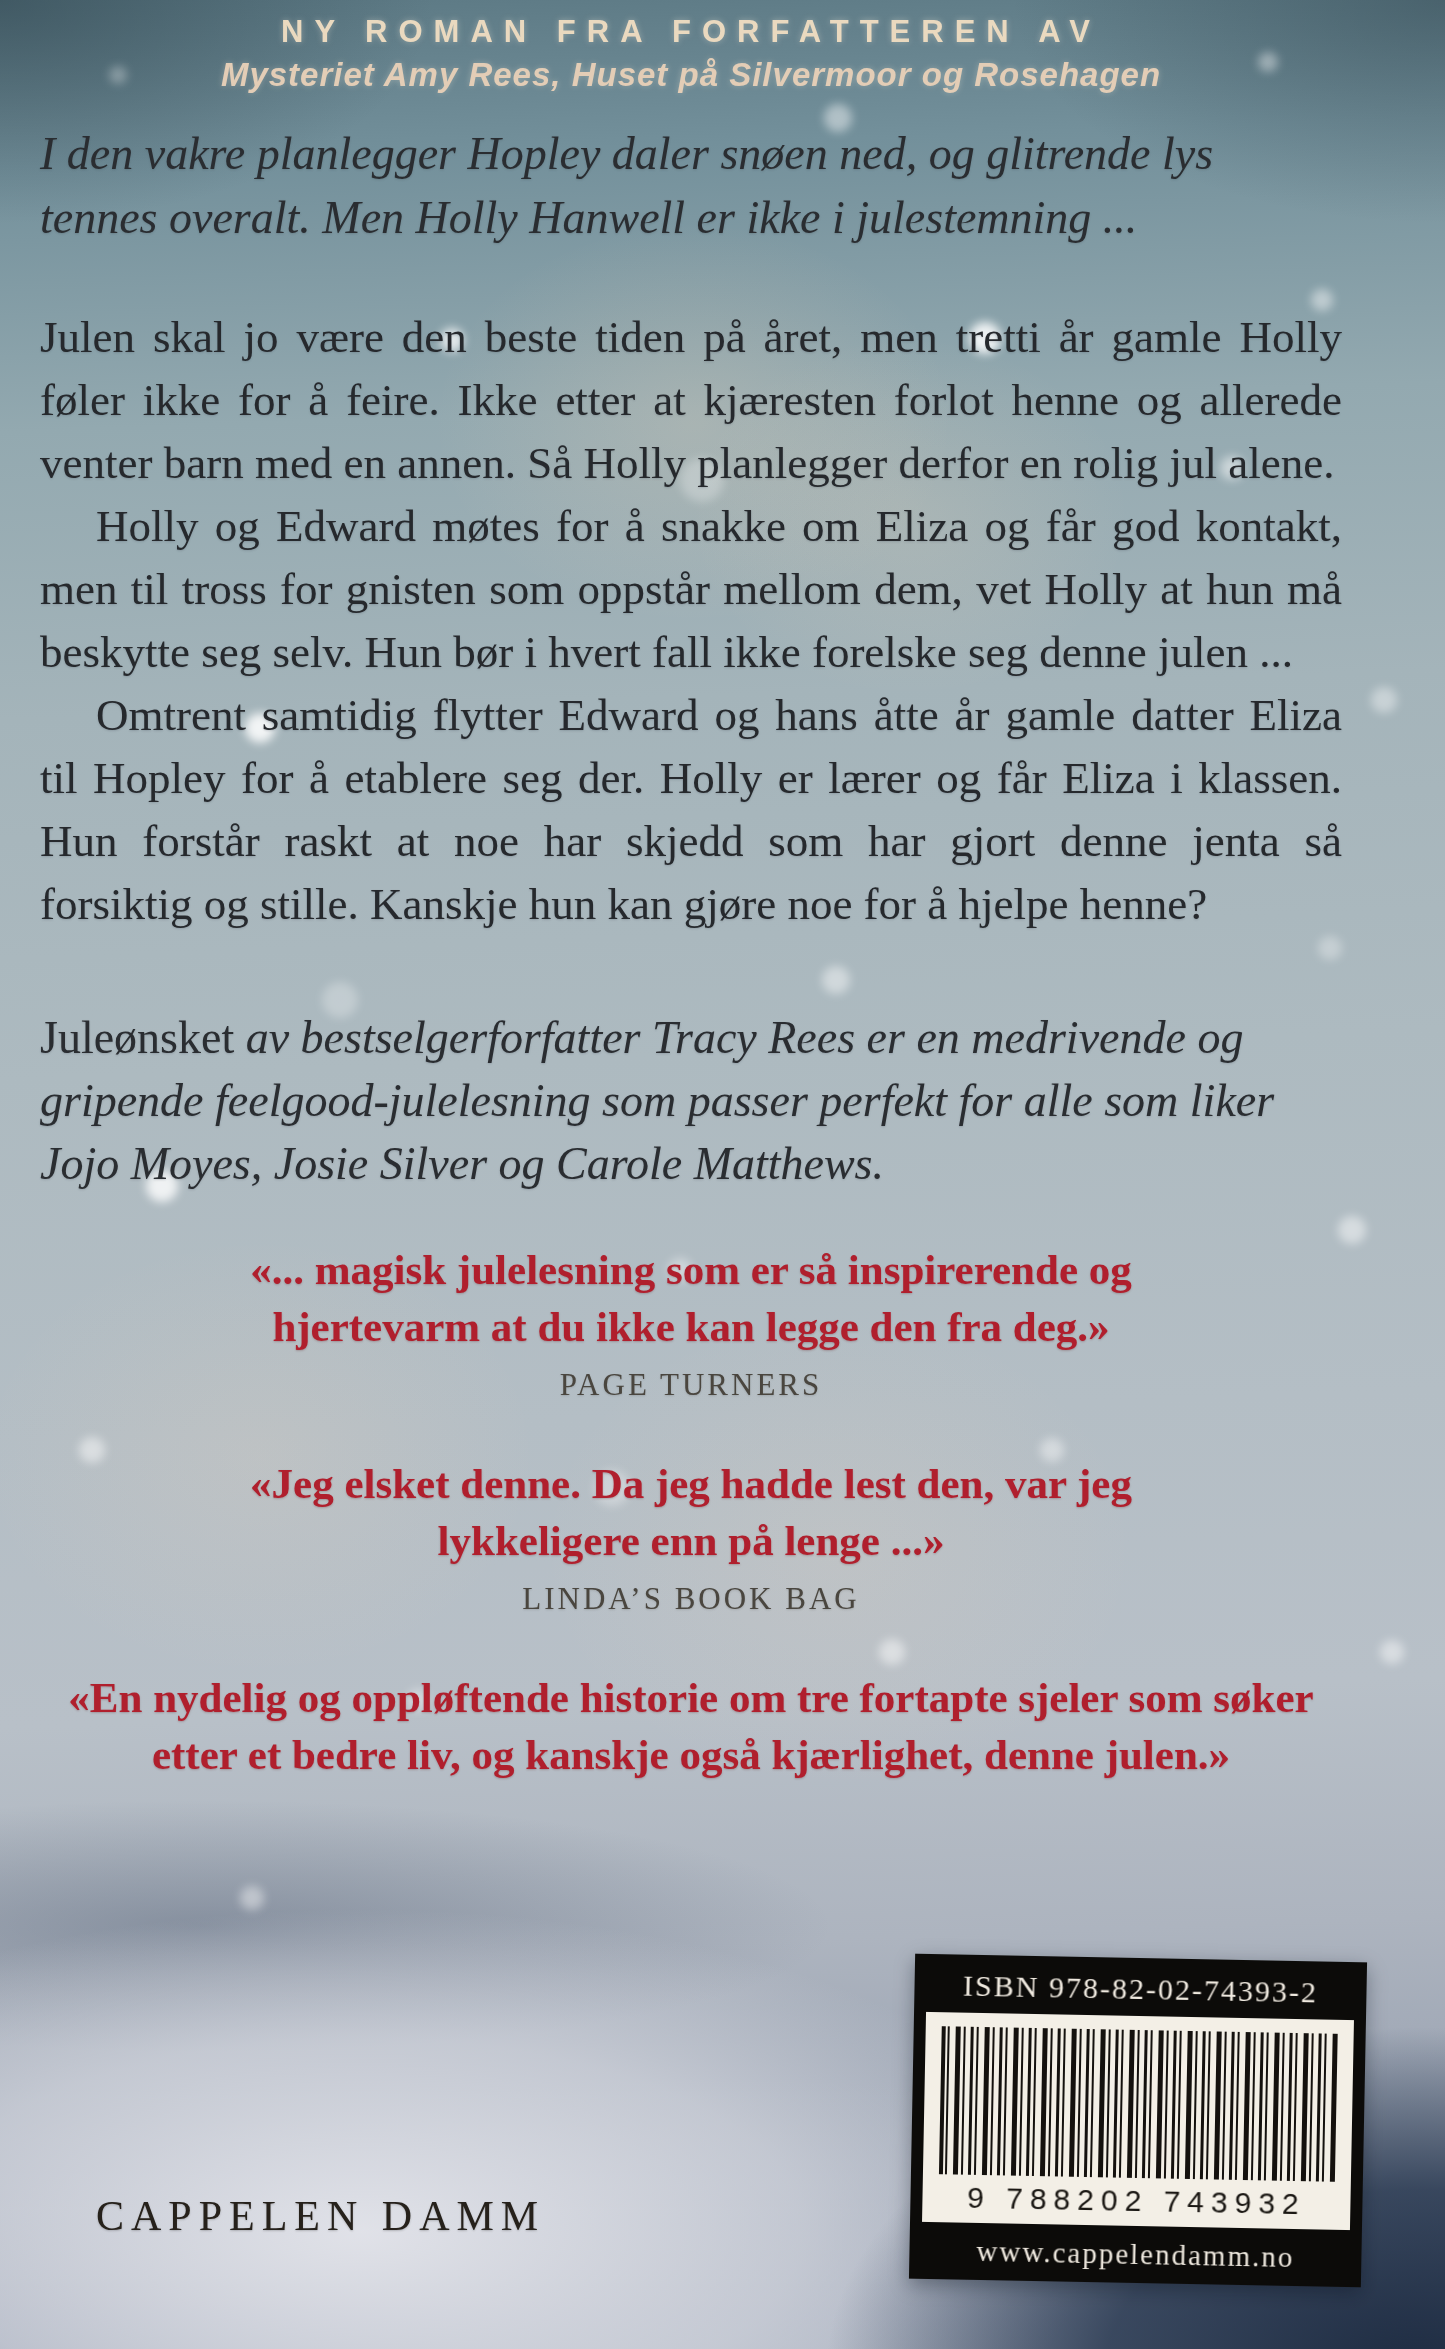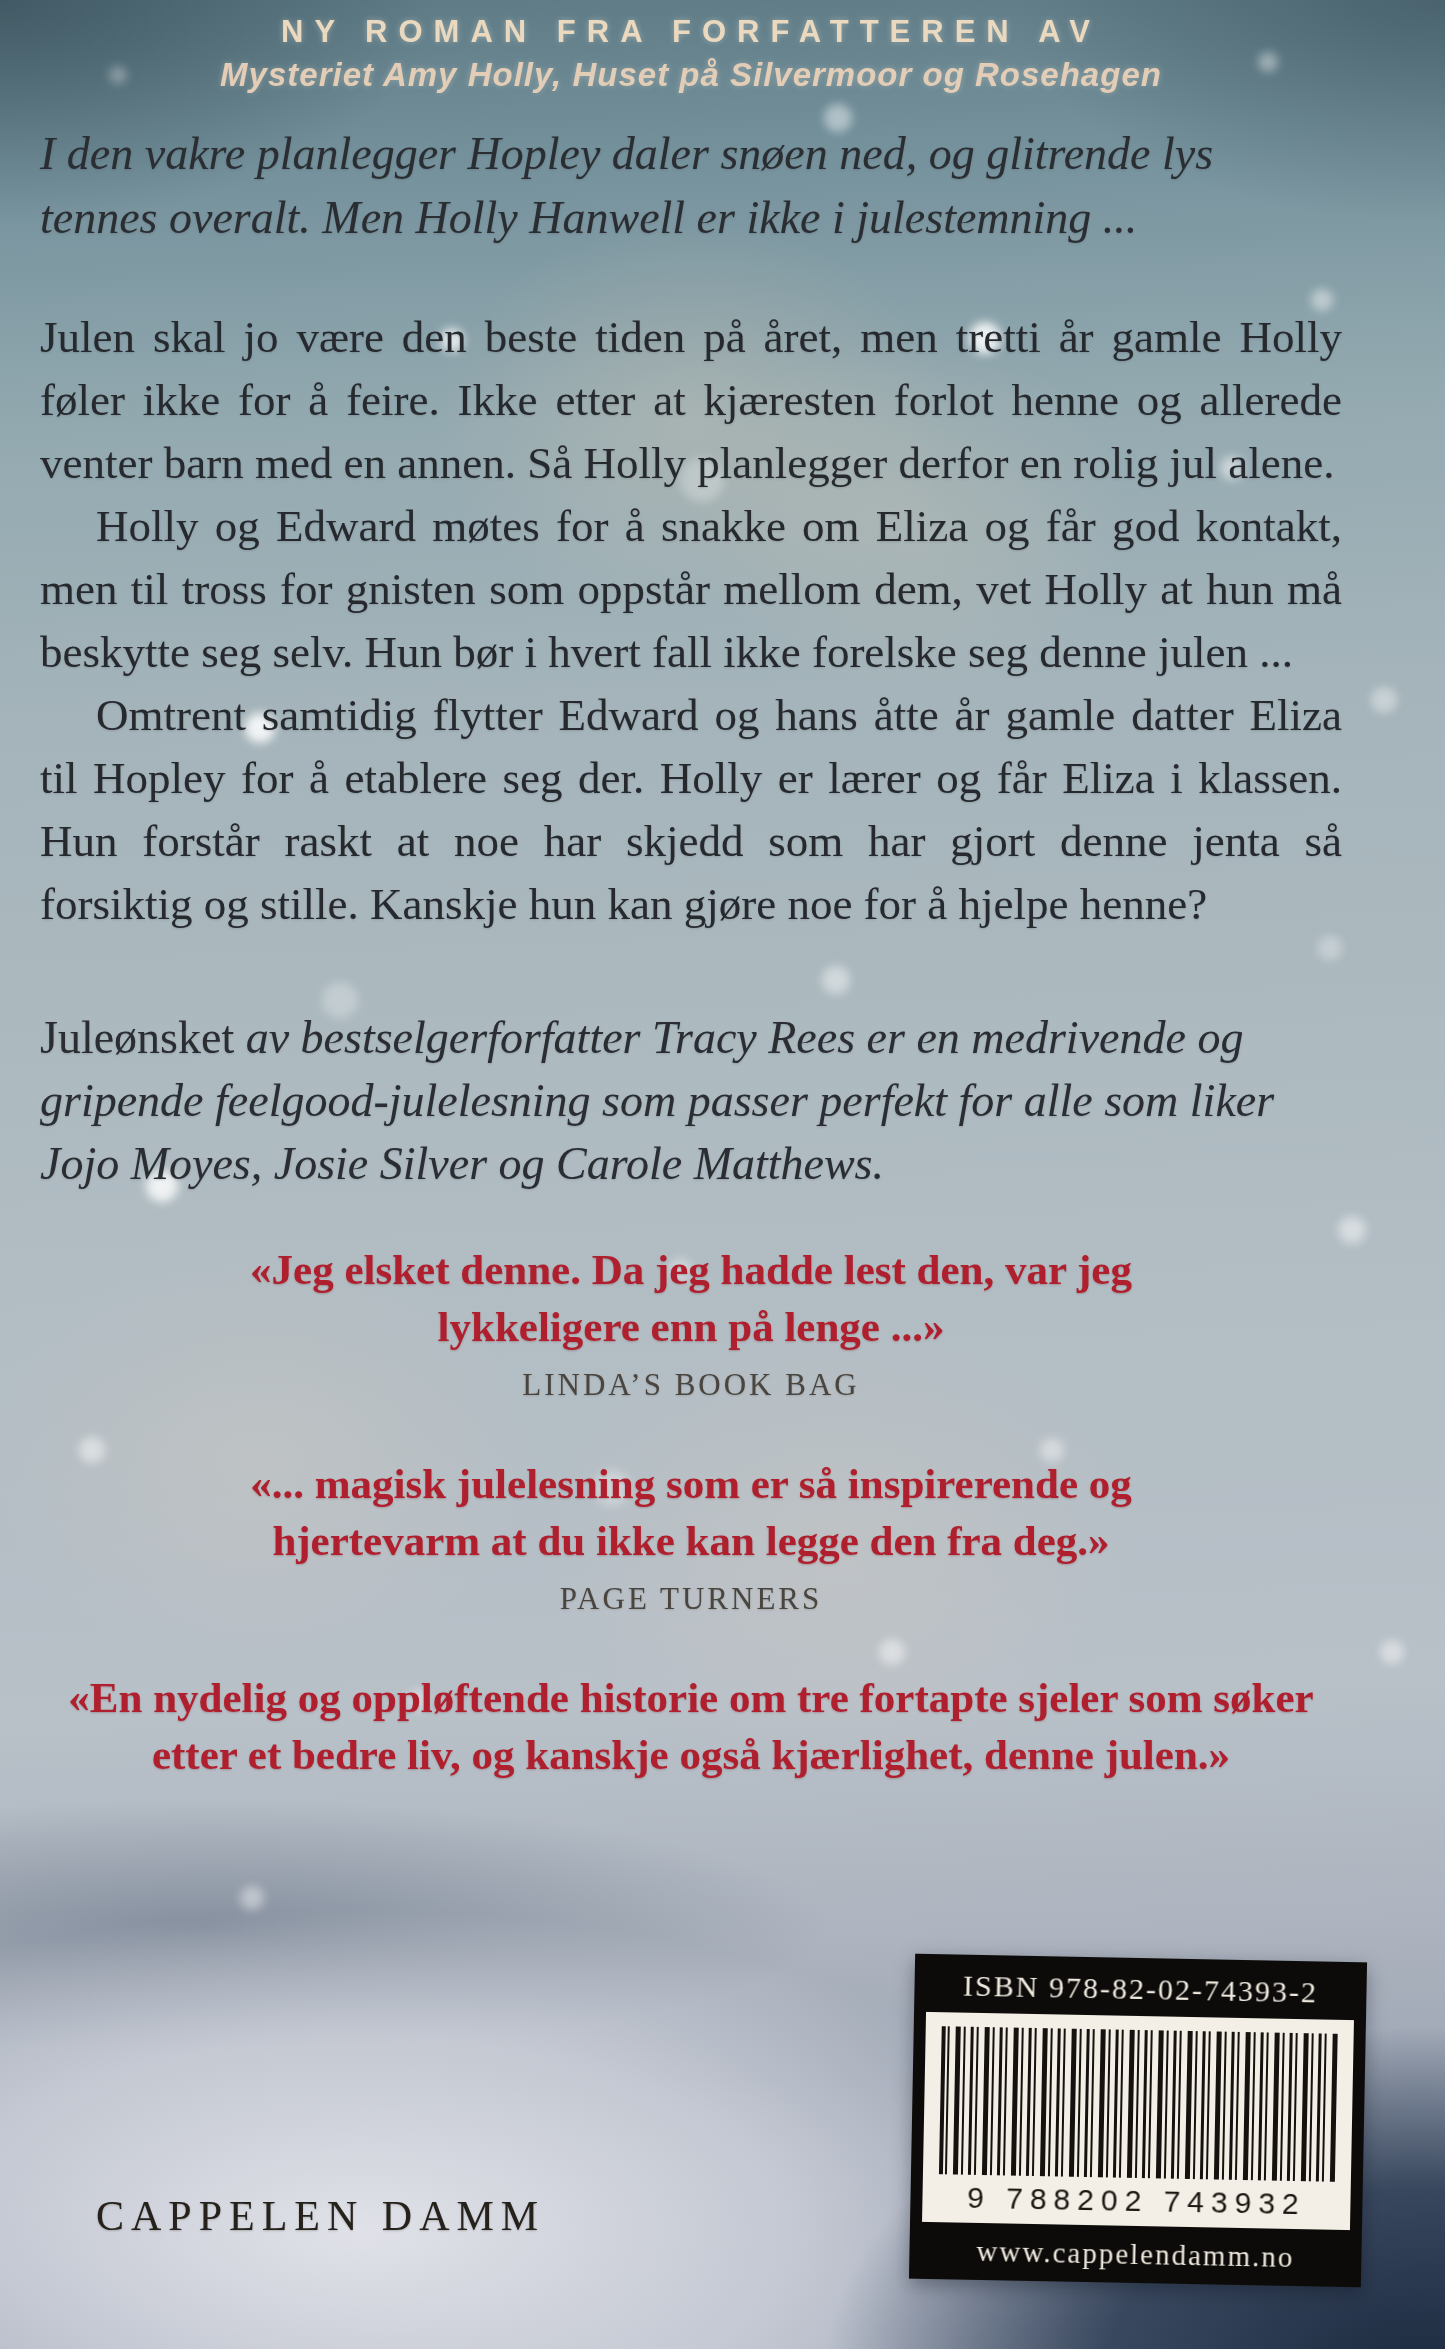--- a/index.html
+++ b/index.html
@@ -151,40 +151,40 @@
       <circle cx="418" cy="1700" r="11" opacity="0.38"></circle>
       <circle cx="1392" cy="1652" r="12" opacity="0.46"></circle>
       <circle cx="252" cy="1898" r="12" opacity="0.42"></circle>
       <circle cx="1008" cy="2082" r="16" opacity="0.26"></circle>
     </g>
   </svg>
 
   <div class="content">
 
     <div class="kicker">NY ROMAN FRA FORFATTEREN AV</div>
-    <div class="series">Mysteriet Amy Holly, Huset på Silvermoor og Rosehagen</div>
+    <div class="series">Mysteriet Amy Rees, Huset på Silvermoor og Rosehagen</div>
 
     <div class="intro">I den vakre planlegger Hopley daler snøen ned, og glitrende lys tennes overalt. Men Holly Hanwell er ikke i julestemning ...</div>
 
     <div class="synopsis">
       <p>Julen skal jo være den beste tiden på året, men tretti år gamle Holly føler ikke for å feire. Ikke etter at kjæresten forlot henne og allerede venter barn med en annen. Så Holly planlegger derfor en rolig jul alene.</p>
       <p>Holly og Edward møtes for å snakke om Eliza og får god kontakt, men til tross for gnisten som oppstår mellom dem, vet Holly at hun må beskytte seg selv. Hun bør i hvert fall ikke forelske seg denne julen ...</p>
       <p>Omtrent samtidig flytter Edward og hans åtte år gamle datter Eliza til Hopley for å etablere seg der. Holly er lærer og får Eliza i klassen. Hun forstår raskt at noe har skjedd som har gjort denne jenta så forsiktig og stille. Kanskje hun kan gjøre noe for å hjelpe henne?</p>
     </div>
 
     <div class="pitch"><span class="roman">Juleønsket</span><span> av bestselgerforfatter Tracy Rees er en medrivende og gripende feelgood-julelesning som passer perfekt for alle som liker Jojo Moyes, Josie Silver og Carole Matthews.</span></div>
 
     <div class="reviews">
       <div class="review">
+        <div class="quote">«... magisk julelesning som er så inspirerende og hjertevarm at du ikke kan legge den fra deg.»</div>
+        <div class="source">PAGE TURNERS</div>
+      </div>
+      <div class="review">
         <div class="quote">«Jeg elsket denne. Da jeg hadde lest den, var jeg lykkeligere enn på lenge ...»</div>
         <div class="source">LINDA’S BOOK BAG</div>
-      </div>
-      <div class="review">
-        <div class="quote">«... magisk julelesning som er så inspirerende og hjertevarm at du ikke kan legge den fra deg.»</div>
-        <div class="source">PAGE TURNERS</div>
       </div>
       <div class="review">
         <div class="quote">«En nydelig og oppløftende historie om tre fortapte sjeler som søker etter et bedre liv, og kanskje også kjærlighet, denne julen.»</div>
       </div>
     </div>
 
   </div>
 
   <div class="barcode-block">
     <div class="isbn">ISBN 978-82-02-74393-2</div>

